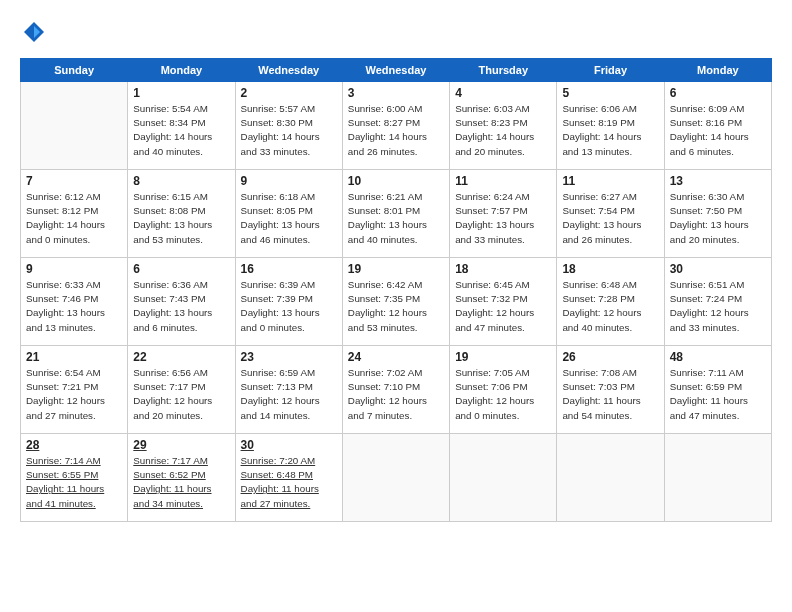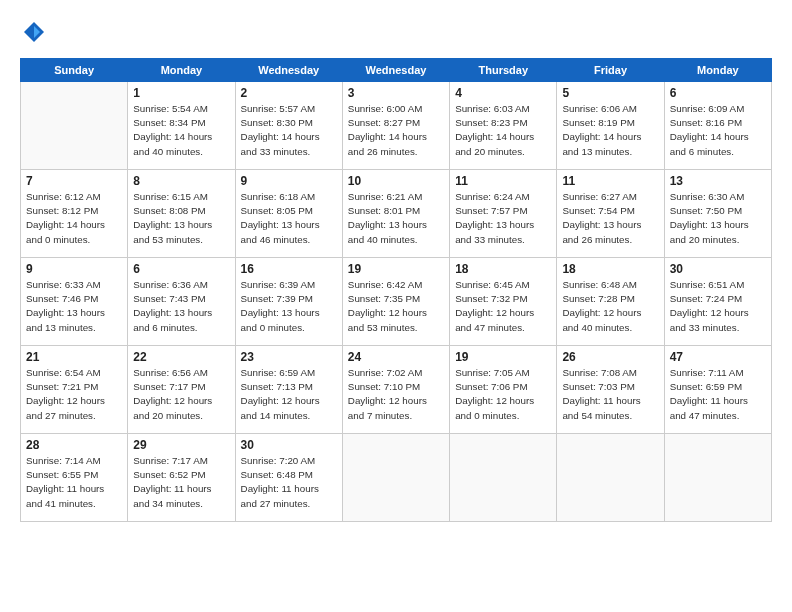--- a/index.html
+++ b/index.html
@@ -83,20 +83,21 @@
       margin-bottom: 2px;
       color: #222;
     }
     .day-info {
       font-size: 9.8px;
       line-height: 1.45;
       color: #333;
     }
     .last-row td {
       height: 78px;
+      text-decoration: underline;
     }
   </style>
 </head>
 <body>
 
 <div class="page">
   <div class="header">
     <div class="logo">
       <svg class="logo-icon" viewBox="0 0 28 28">
         <polygon points="14,4 24,14 14,24 4,14" fill="#1565c0"></polygon>
@@ -232,21 +233,21 @@
           </td>
           <td>
             <div class="day-number">19</div>
             <div class="day-info">Sunrise: 7:05 AM<br>Sunset: 7:06 PM<br>Daylight: 12 hours and 0 minutes.</div>
           </td>
           <td>
             <div class="day-number">26</div>
             <div class="day-info">Sunrise: 7:08 AM<br>Sunset: 7:03 PM<br>Daylight: 11 hours and 54 minutes.</div>
           </td>
           <td>
-            <div class="day-number">47</div>
+            <div class="day-number">48</div>
             <div class="day-info">Sunrise: 7:11 AM<br>Sunset: 6:59 PM<br>Daylight: 11 hours and 47 minutes.</div>
           </td>
         </tr>
         <tr class="last-row">
           <td>
             <div class="day-number">28</div>
             <div class="day-info">Sunrise: 7:14 AM<br>Sunset: 6:55 PM<br>Daylight: 11 hours and 41 minutes.</div>
           </td>
           <td>
             <div class="day-number">29</div>

